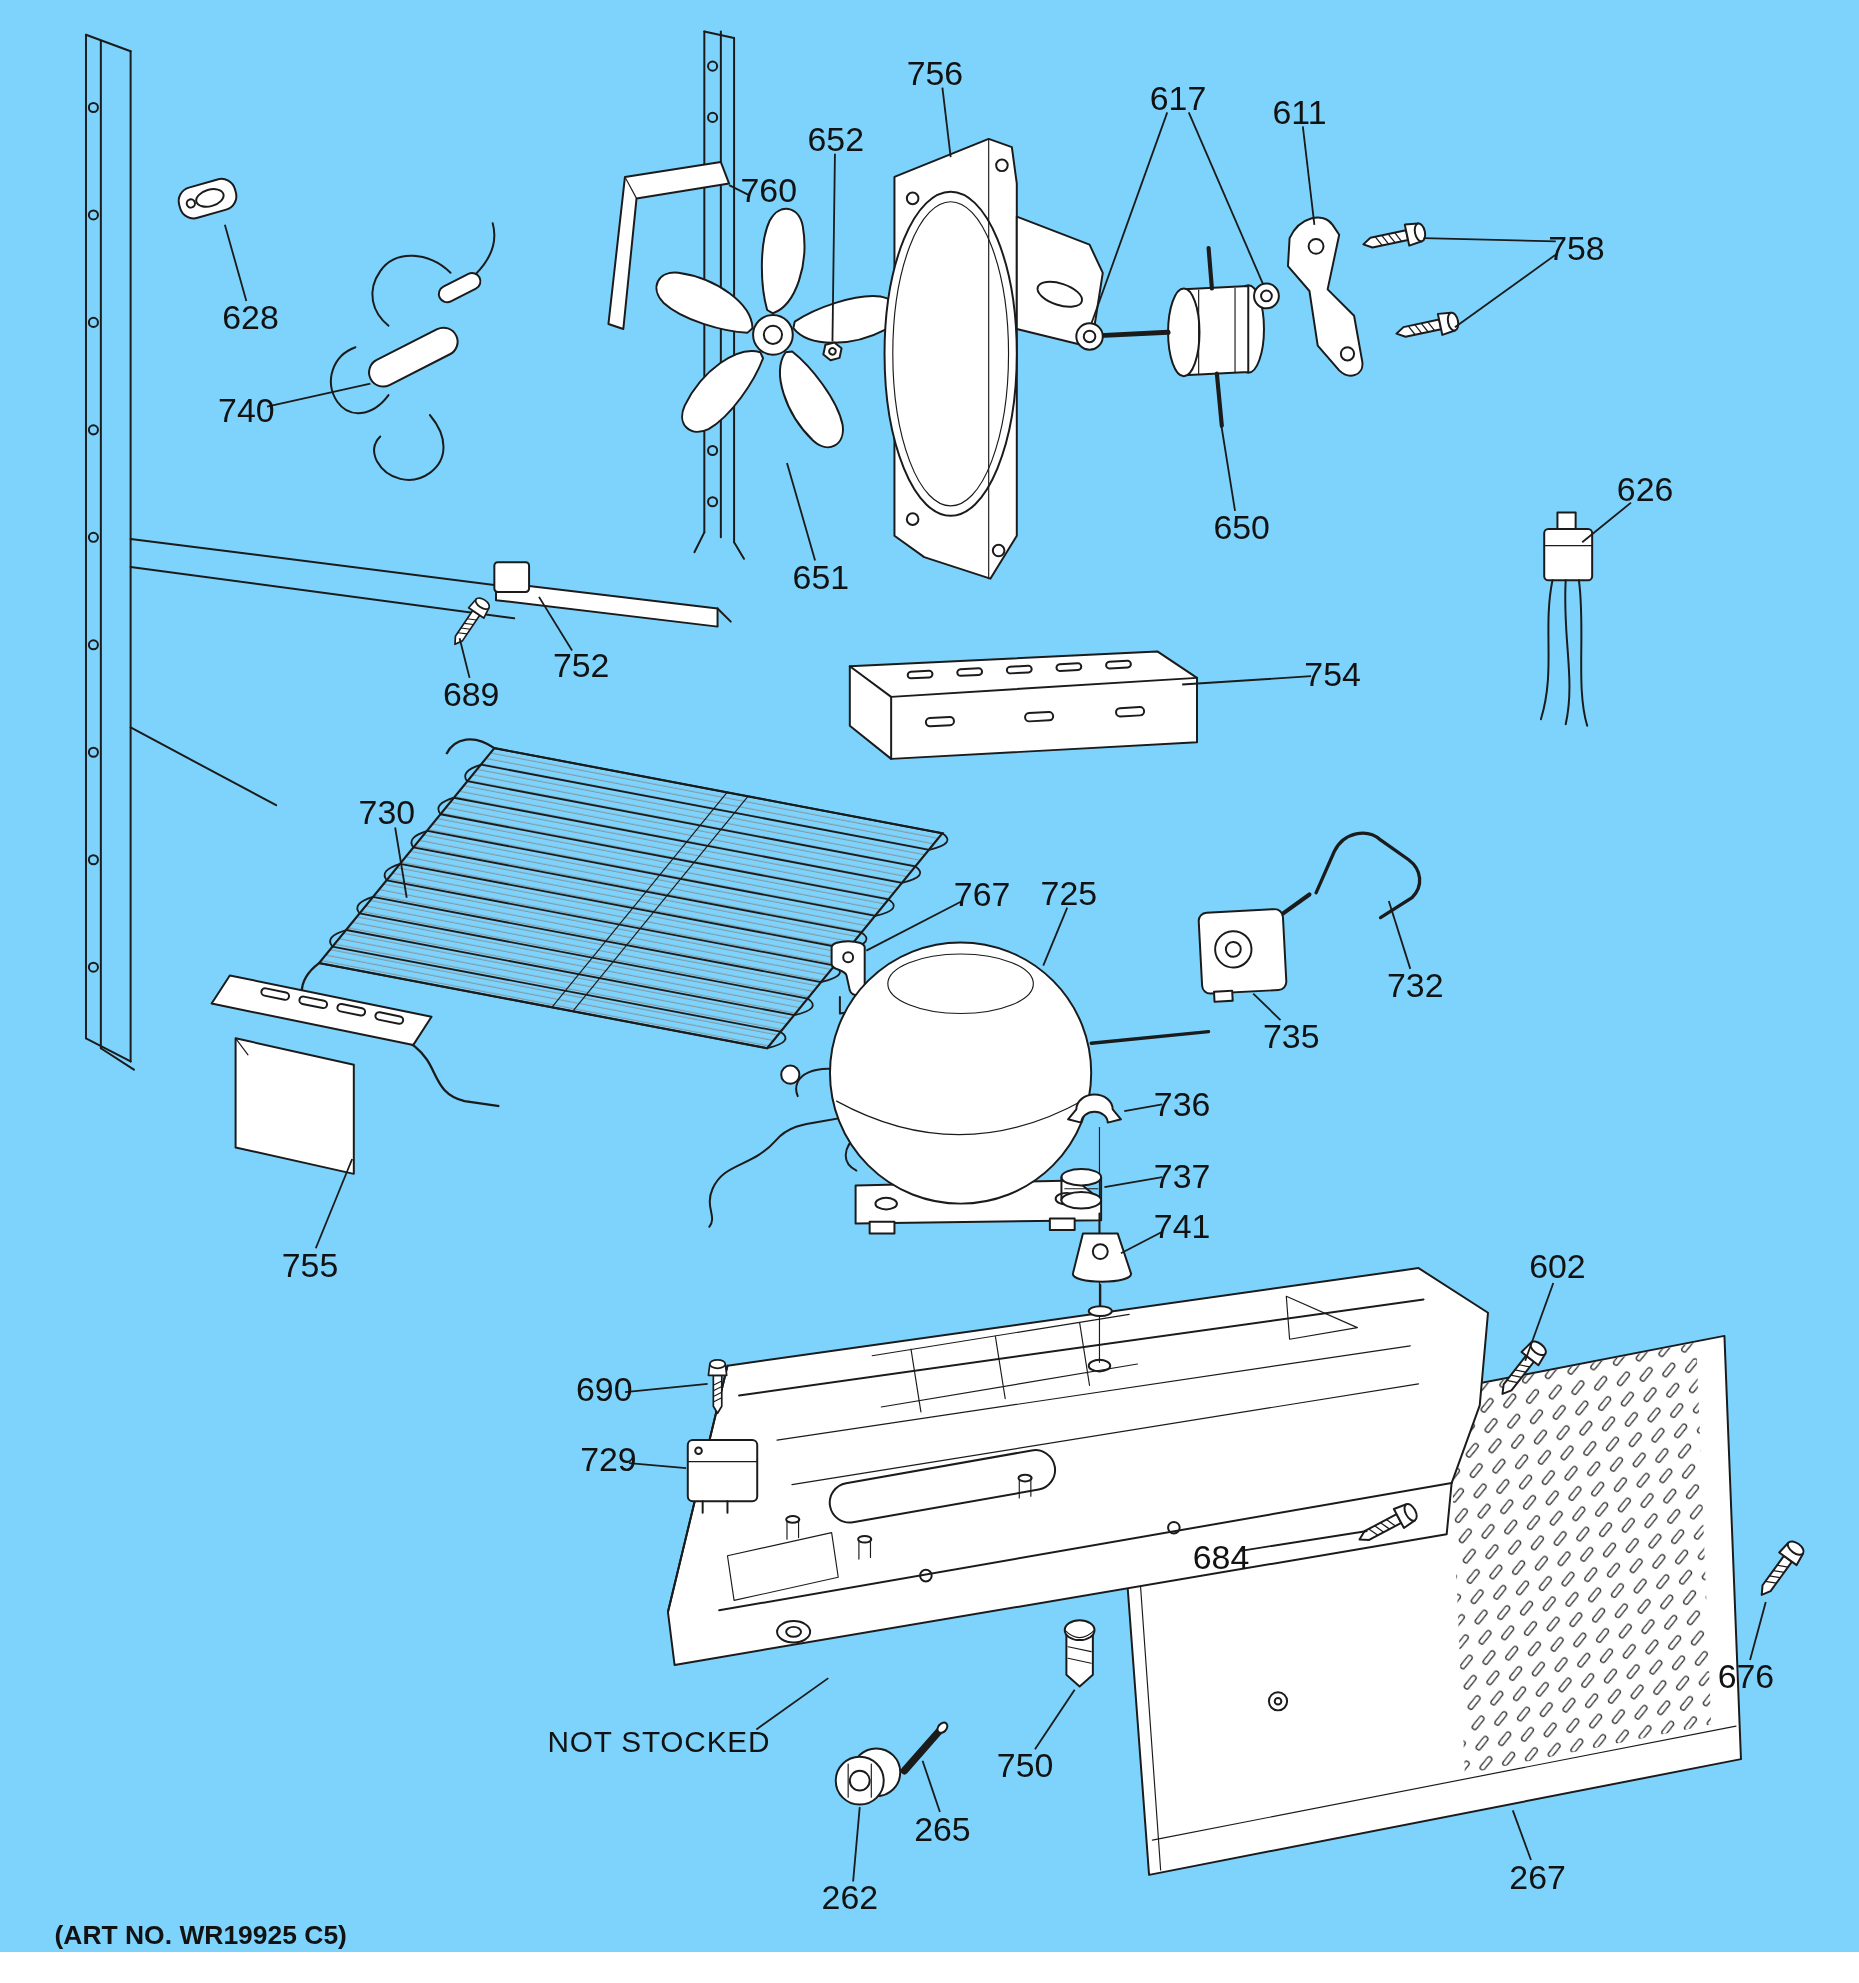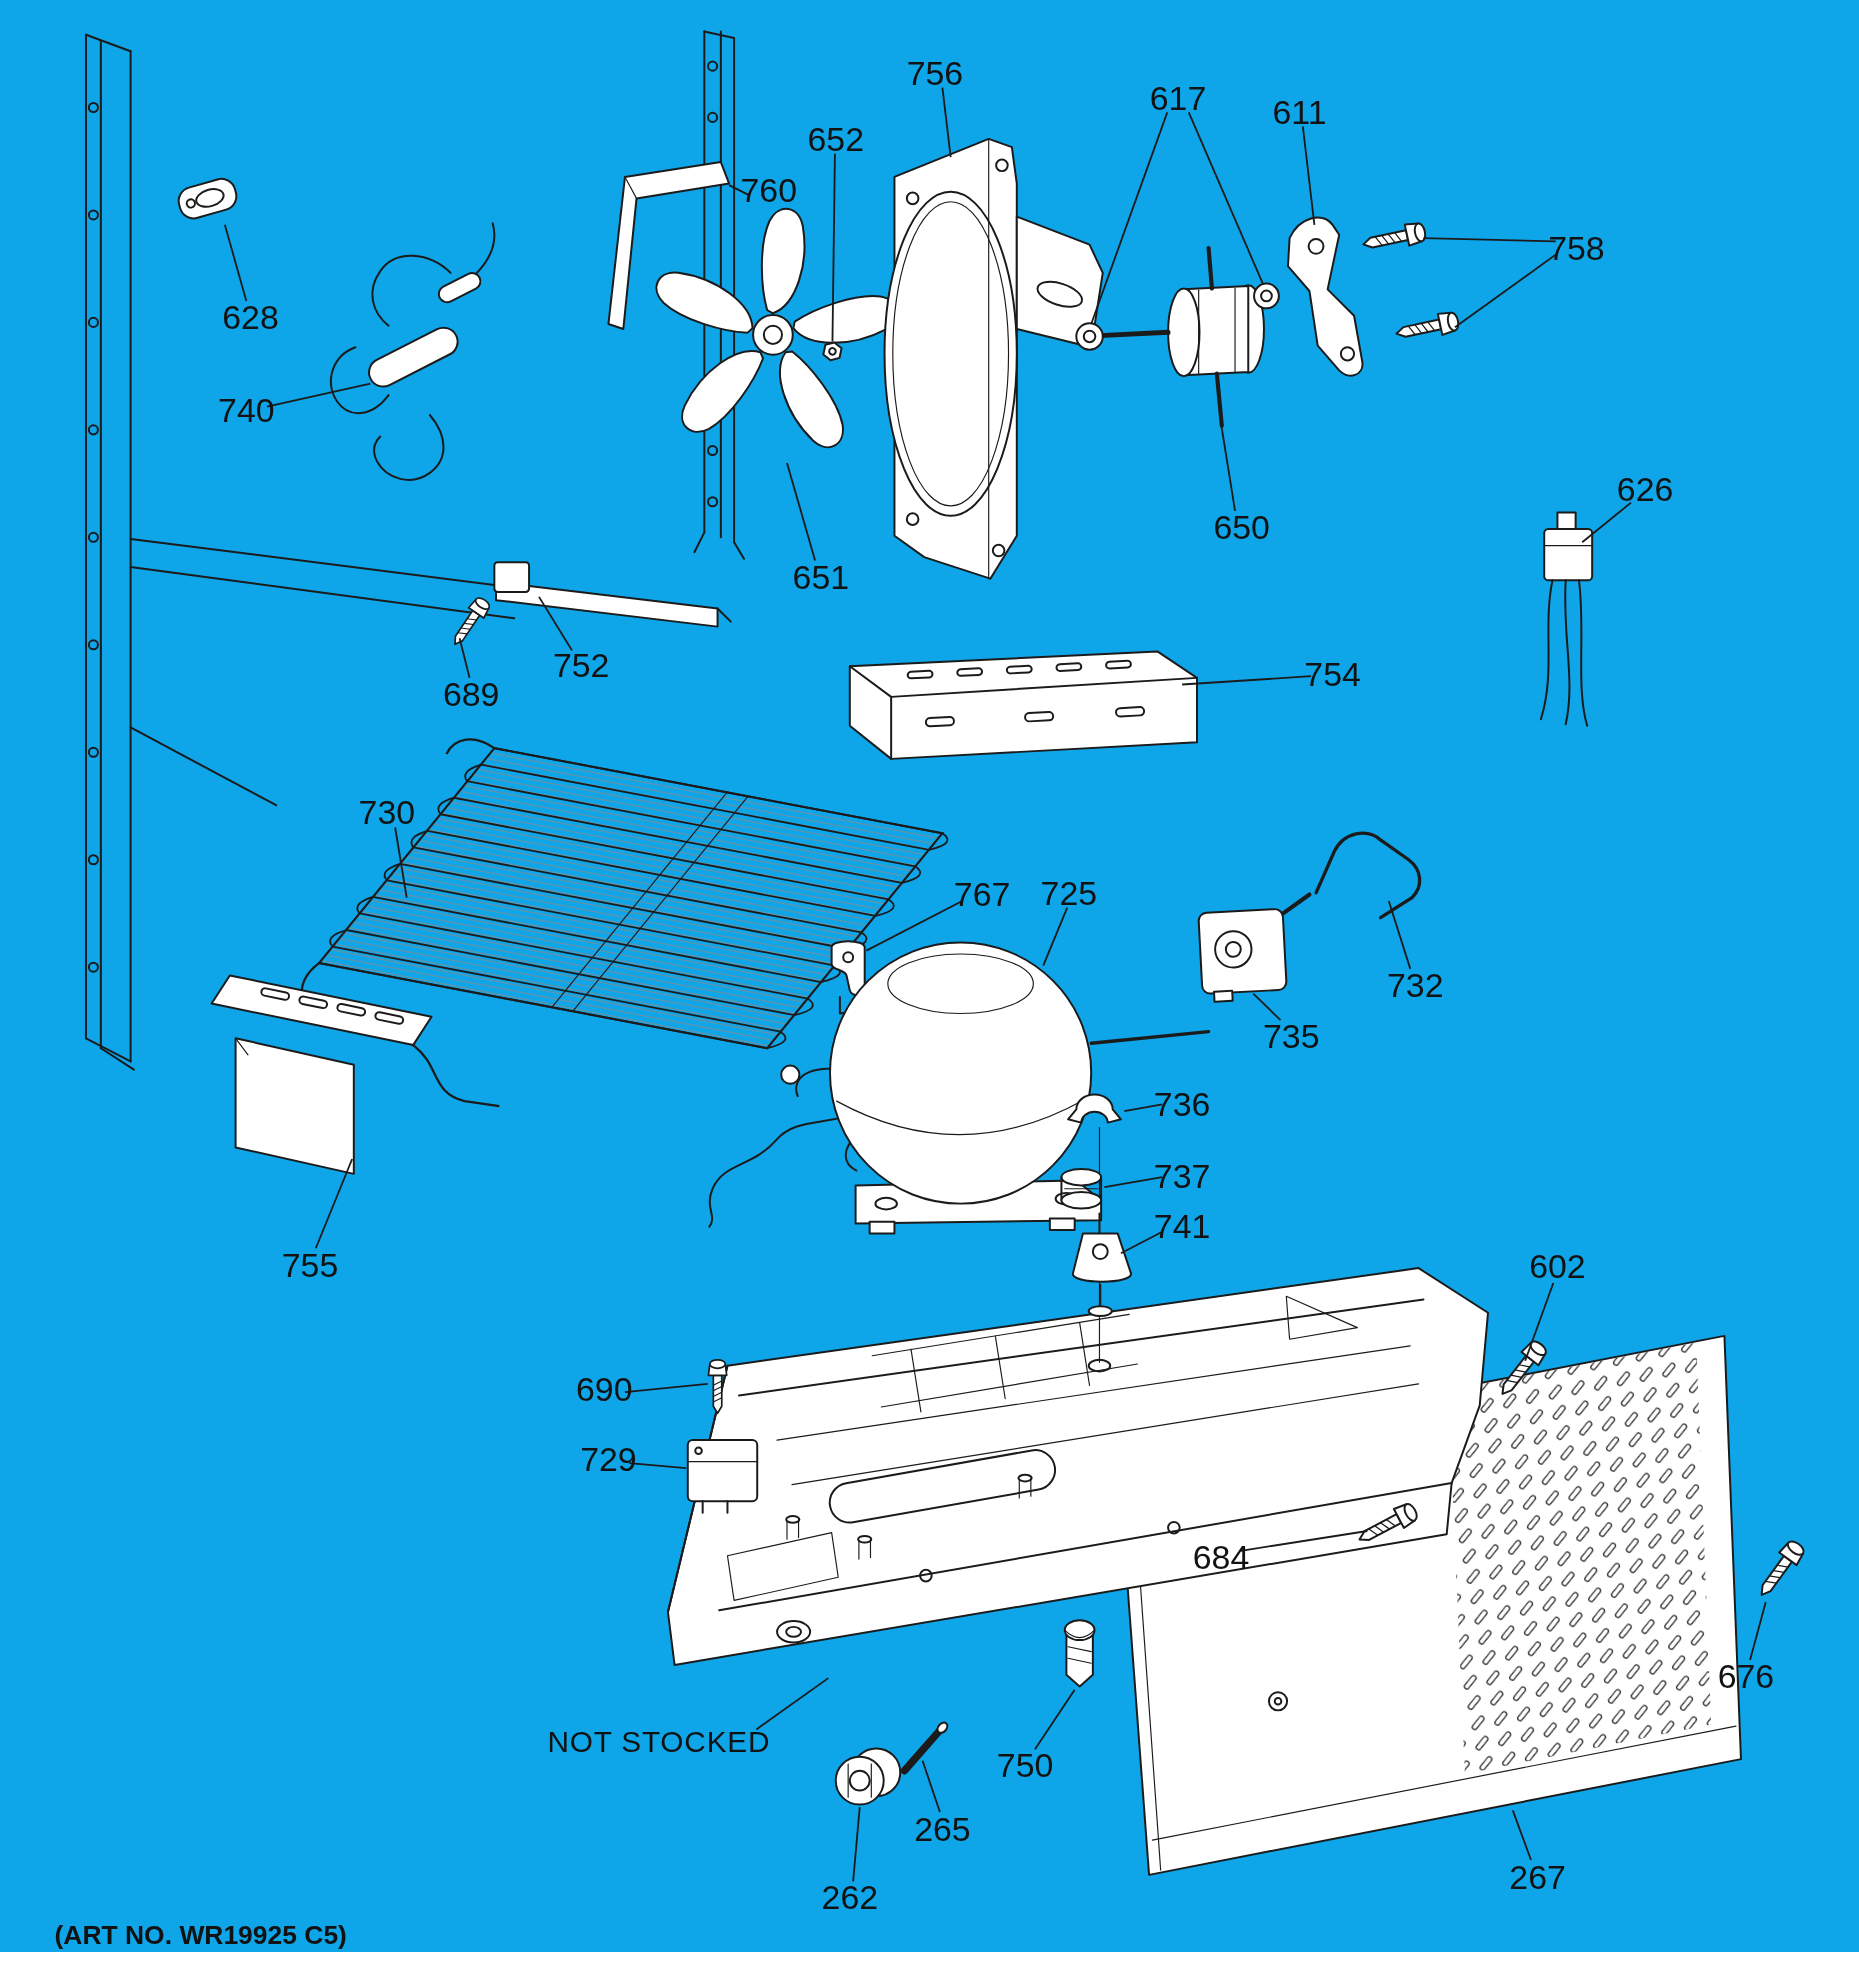--- a/index.html
+++ b/index.html
@@ -1,16 +1,16 @@
 <!DOCTYPE html>
 <html style="font-size:13.2px"><head>
 <meta charset="utf-8">
 <style>
   html,body{margin:0;padding:0;background:#fff;}
-  .stage{position:relative;width:1860px;height:1952px;background:#0ea5e9;overflow:hidden;}
+  .stage{position:relative;width:1860px;height:1952px;background:#7dd3fc;overflow:hidden;}
   svg{display:block;}
   .callout{font:41px "Liberation Sans", sans-serif;fill:#121212;text-anchor:middle;dominant-baseline:central;}
   .callout.small{font-size:36px;letter-spacing:1px;}
   .leader{fill:none;stroke:#1b1b1b;stroke-width:2.2;}
   .ln{fill:none;stroke:#1b1b1b;stroke-width:2.4;stroke-linecap:round;stroke-linejoin:round;}
   .lnw{fill:#ffffff;stroke:#1b1b1b;stroke-width:2.4;stroke-linecap:round;stroke-linejoin:round;}
   .thin{stroke-width:1.4;}
   .artno{font:bold 32px "Liberation Sans", sans-serif;fill:#121212;}
 </style>
 </head>

